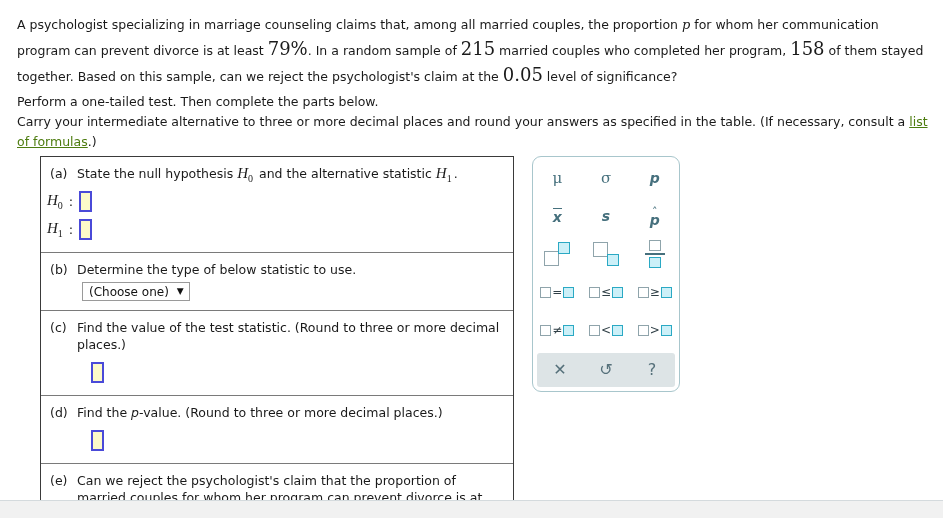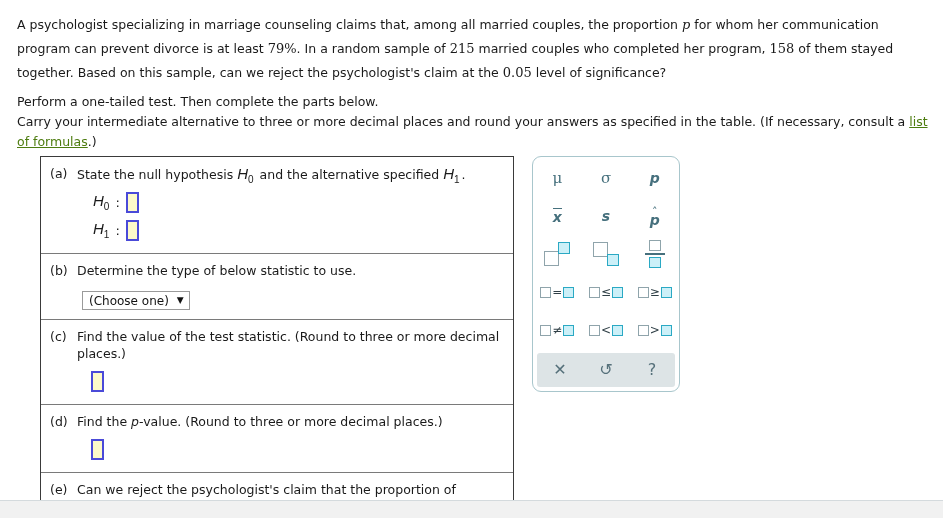--- a/index.html
+++ b/index.html
@@ -30,21 +30,21 @@
   }
   .stmt-line { white-space: normal; }
   .var-italic {
     font-family: "DejaVu Serif", "Liberation Serif", serif;
     font-style: italic;
     font-size: 13px;
   }
   .num-serif {
     font-family: "DejaVu Serif", "Liberation Serif", serif;
     font-style: normal;
-    font-size: 13px;
+    font-size: 18px;
   }
   #instr1 {
     position: absolute;
     left: 17px;
     top: 92px;
     width: 910px;
     line-height: 20px;
   }
   #instr2 {
     position: absolute;
@@ -90,25 +90,24 @@
   .qtext {
     flex: 1 1 auto;
     font-size: 12.5px;
   }
   .it { font-style: italic; }
 
   
   .hyp-line {
     display: flex;
     align-items: center;
-    margin-left: 46px;
     height: 28px;
   }
   .hyp-sym {
-    font-family: Liberation Sans, sans-serif;
+    font-family: Liberation Serif, serif;
     font-style: italic;
     font-size: 15px;
     margin-right: 2px;
   }
   .hyp-sym sub {
     font-size: 10px;
     font-style: normal;
   }
   .hyp-colon {
     margin: 0 6px 0 4px;
@@ -128,21 +127,21 @@
   }
   .ansbox-row {
     margin-left: 44px;
     margin-top: 9px;
     height: 24px;
   }
 
   
   .choose-wrap {
     margin-left: 35px;
-    margin-top: 12px;
+    margin-top: 4px;
     text-decoration: underline;
   }
   .choose {
     display: inline-flex;
     align-items: center;
     border: 1px solid #9a9a9a;
     background: #ffffff;
     height: 19px;
     padding: 0 5px 0 6px;
     font-size: 12px;
@@ -282,21 +281,21 @@
 
 <div id="instr1">Perform a one-tailed test. Then complete the parts below.</div>
 
 <div id="instr2"><span>Carry your intermediate alternative to three or more decimal places and round your answers as specified in the table. (If necessary, consult a </span><a class="flink" href="#">list of formulas</a><span>.)</span></div>
 
 <div id="qbox">
 
   <div class="qrow">
     <div class="qhead">
       <div class="qlabel">(a)</div>
-      <div class="qtext"><span>State the null hypothesis </span><span class="hyp-sym"><span>H</span><sub>0</sub></span><span> and the alternative specified </span><span class="hyp-sym"><span>H</span><sub>1</sub></span><span>.</span></div>
+      <div class="qtext"><span>State the null hypothesis </span><span class="hyp-sym"><span>H</span><sub>0</sub></span><span> and the alternative statistic </span><span class="hyp-sym"><span>H</span><sub>1</sub></span><span>.</span></div>
     </div>
 
     <div class="hyp-line">
       <span class="hyp-sym"><span>H</span><sub>0</sub></span>
       <span class="hyp-colon">:</span>
       <span class="ansbox"></span>
     </div>
 
     <div class="hyp-line">
       <span class="hyp-sym"><span>H</span><sub>1</sub></span>

